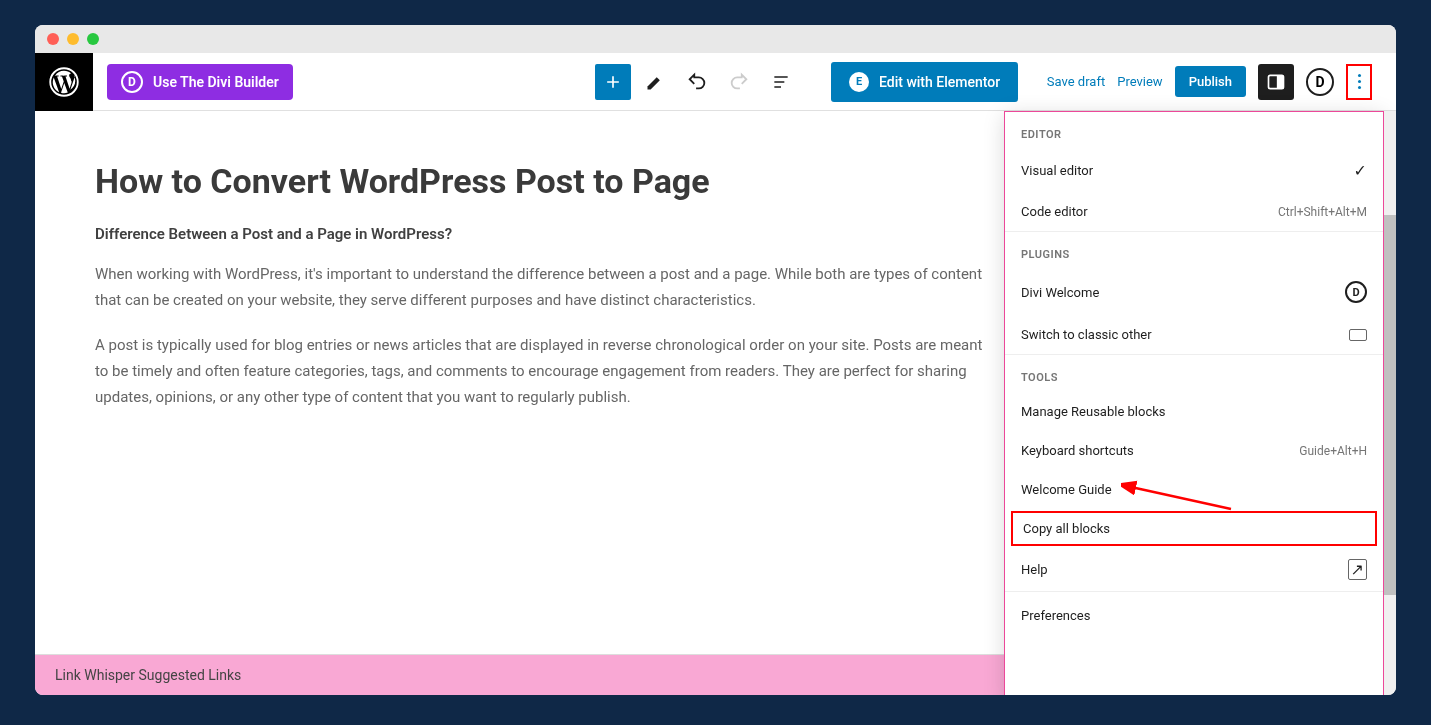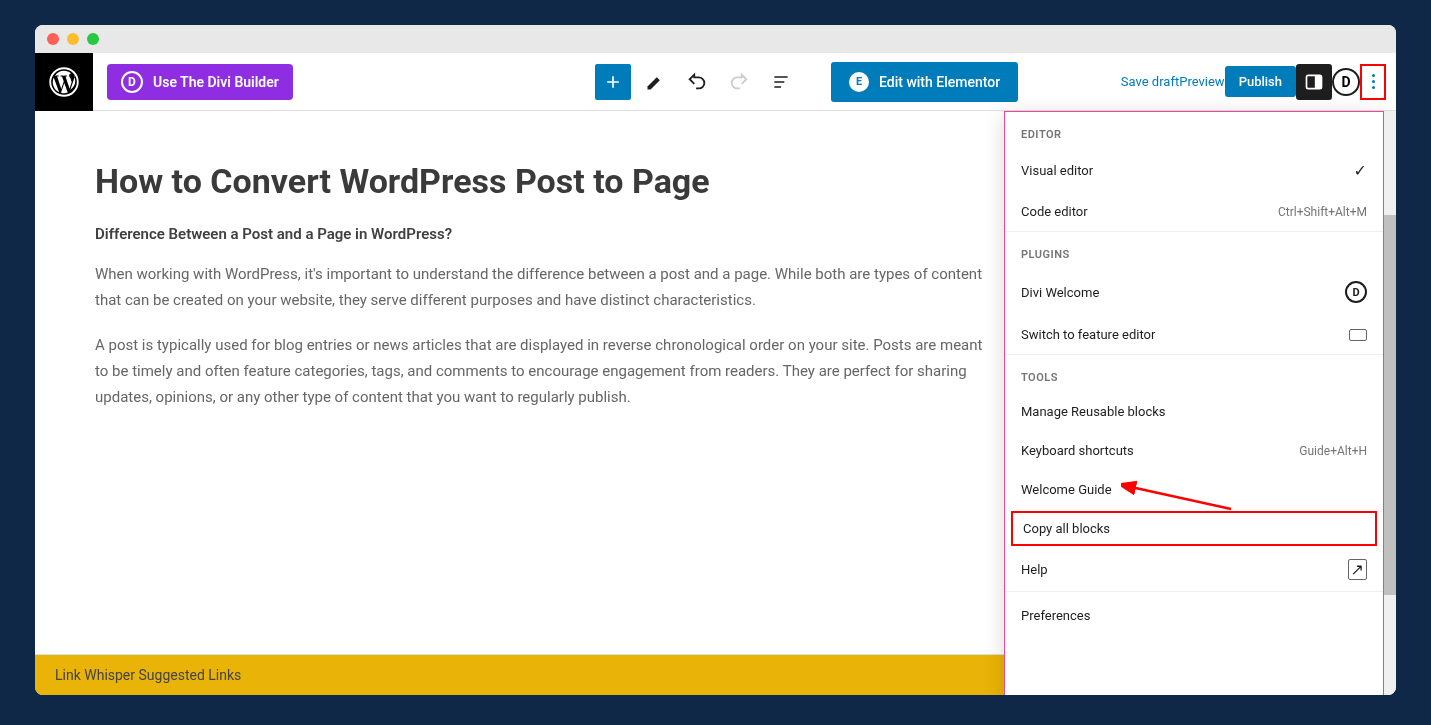--- a/index.html
+++ b/index.html
@@ -88,23 +88,24 @@
       font-size: 14px;
       font-weight: 500;
     }
     .elementor-icon {
       width: 20px; height: 20px; background: #fff; border-radius: 50%;
       display: flex; align-items: center; justify-content: center;
       color: #007cba; font-size: 11px; font-weight: bold;
     }
     .right-tools {
       position: absolute;
-      right: 10px;
-      display: flex;
-      align-items: center;
+      right: 24px;
+      display: flex;
+      align-items: center;
+      gap: 12px;
       margin-left: 20px;
     }
     .link-btn { color: #007cba; font-size: 13px; }
     .publish-btn {
       background: #007cba; color: #fff; padding: 8px 14px;
       border-radius: 3px; font-size: 13px; font-weight: 500;
     }
     .square-btn {
       width: 36px; height: 36px;
       display: flex; align-items: center; justify-content: center;
@@ -156,21 +157,21 @@
     }
     .bottom-panel {
       position: absolute;
       bottom: 0;
       left: 0;
       right: 388px;
       border-top: 1px solid #ddd;
       padding: 12px 20px;
       font-size: 14px;
       color: #444;
-      background: #eab308;
+      background: #f9a8d4;
     }
     .dropdown-menu {
       position: absolute;
       right: 12px;
       top: 86px;
       width: 380px;
       background: #fff;
       border: 1px solid #ec4899;
       box-shadow: 0 4px 20px rgba(0,0,0,0.15);
       height: 590px;
@@ -330,21 +331,21 @@
       <span>Code editor</span>
       <span class="menu-shortcut">Ctrl+Shift+Alt+M</span>
     </div>
     <div class="menu-divider"></div>
     <div class="menu-section-header">PLUGINS</div>
     <div class="menu-item">
       <span>Divi Welcome</span>
       <span class="divi-icon-btn" style="width:22px;height:22px;font-size:11px">D</span>
     </div>
     <div class="menu-item">
-      <span>Switch to feature editor</span>
+      <span>Switch to classic other</span>
       <span class="keyboard-icon"></span>
     </div>
     <div class="menu-divider"></div>
     <div class="menu-section-header">TOOLS</div>
     <div class="menu-item">
       <span>Manage Reusable blocks</span>
     </div>
     <div class="menu-item">
       <span>Keyboard shortcuts</span>
       <span class="menu-shortcut">Guide+Alt+H</span>

